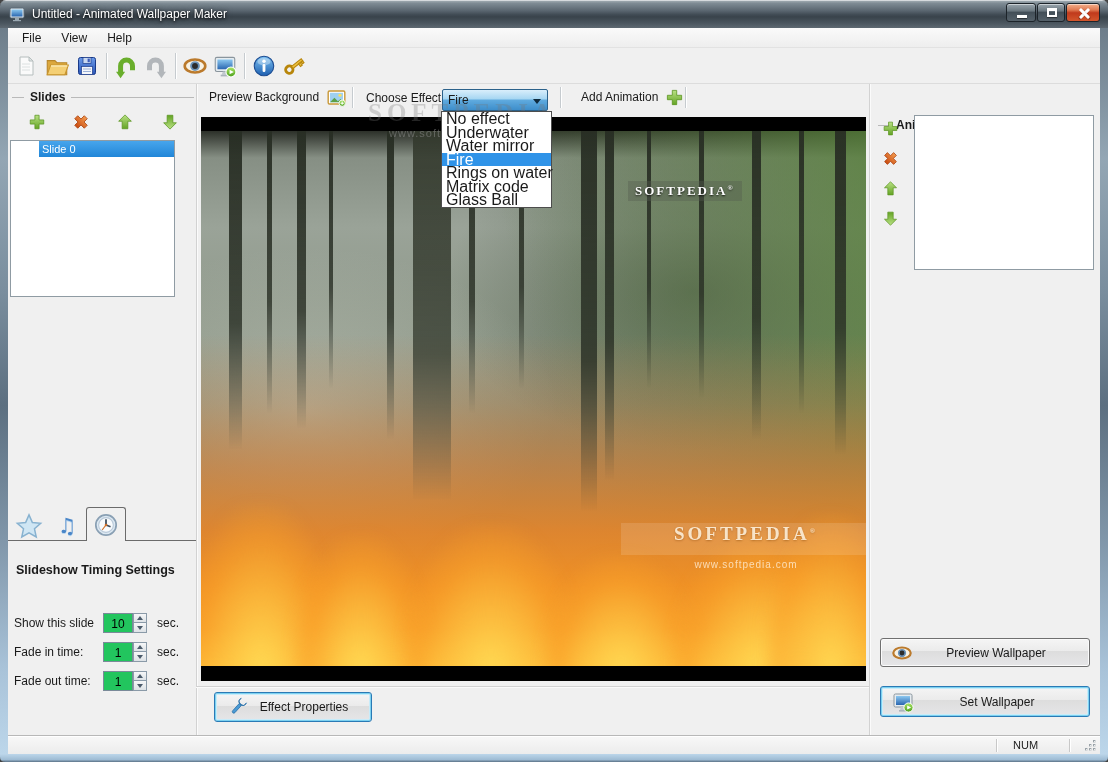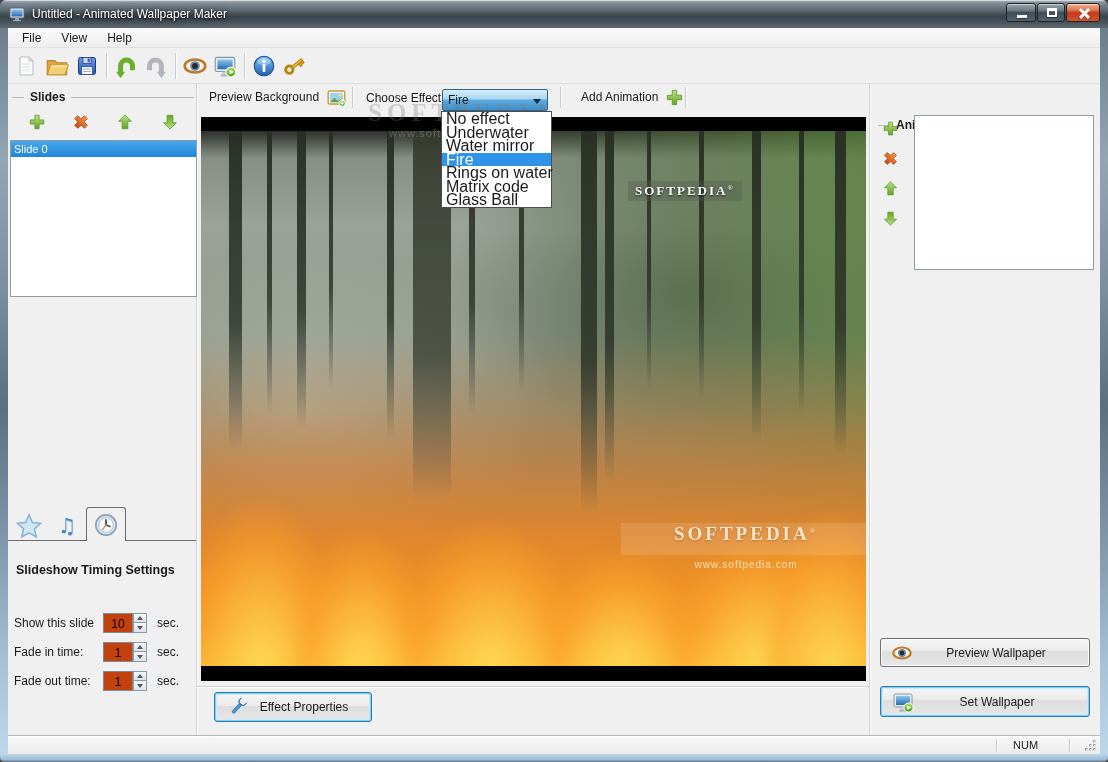--- a/index.html
+++ b/index.html
@@ -64,21 +64,21 @@
 
   
   .tabline { position:absolute; left:0; top:456px; width:188px; height:1px; background:#6b6b6b; }
   .tab { position:absolute; top:428px; width:38px; height:28px; display:flex; align-items:center; justify-content:center; }
   .tab.sel { top:423px; height:34px; width:40px; background:#f0f0f0; border:1px solid #6b6b6b; border-bottom:none; border-radius:3px 3px 0 0; }
   .music-glyph { font-family:"DejaVu Sans",sans-serif; font-size:21px; color:#4a86c8; text-shadow:0 1px 0 #bcd8f0; }
 
   .settings-hdr { position:absolute; left:8px; top:479px; font-weight:bold; font-size:12.5px; }
   .trow { position:absolute; height:20px; font-size:12px; }
   .trow .lbl { position:absolute; left:6px; top:3px; }
-  .spinbox { position:absolute; left:95px; top:0; width:30px; height:20px; background:#c2410c; border:1px solid #7a8a99; text-align:center; font-size:12px; padding-top:2px; }
+  .spinbox { position:absolute; left:95px; top:0; width:30px; height:20px; background:#22c55e; border:1px solid #7a8a99; text-align:center; font-size:12px; padding-top:2px; }
   .spinner { position:absolute; left:125px; top:0; width:14px; height:20px; }
   .spin-half { position:absolute; left:0; width:14px; height:10px; border:1px solid #8a9aa8;
     background:linear-gradient(180deg,#f6f7f8,#dde2e6); display:flex; align-items:center; justify-content:center; }
   .spin-half.up { top:0; } .spin-half.dn { top:10px; border-top:none; }
   .tri-up { width:0; height:0; border-left:3px solid transparent; border-right:3px solid transparent; border-bottom:4px solid #4a5a6a; }
   .tri-dn { width:0; height:0; border-left:3px solid transparent; border-right:3px solid transparent; border-top:4px solid #4a5a6a; }
   .unit { position:absolute; left:149px; top:3px; }
 
   
   .effect-bar { position:absolute; left:0; top:0; width:674px; height:28px; }
@@ -316,21 +316,21 @@
       <svg width="18" height="18" viewBox="0 0 24 24">
         <path d="M12,2.5 L20.5,11 H15.8 V21 H8.2 V11 H3.5 Z" fill="url(#gGreen)" stroke="#5a9420"></path>
       </svg>
     </div>
     <div class="icon-btn" style="left:153px; top:29px;">
       <svg width="18" height="18" viewBox="0 0 24 24">
         <path d="M12,2.5 L20.5,11 H15.8 V21 H8.2 V11 H3.5 Z" fill="url(#gGreen)" stroke="#5a9420" transform="rotate(180 12 12)"></path>
       </svg>
     </div>
 
-    <div class="listbox" style="left:2px; top:56px; width:187px; height:157px;">
+    <div class="listbox" style="left:2px; top:56px; width:165px; height:157px;padding-left:28px;">
       <div class="list-row-sel">Slide 0</div>
     </div>
 
     <div class="tabline"></div>
     <div class="tab" style="left:2px;">
       <svg width="28" height="28" viewBox="0 0 24 24">
         <path d="M12,2.5 L14.9,9 L22,9.7 L16.7,14.4 L18.2,21.4 L12,17.8 L5.8,21.4 L7.3,14.4 L2,9.7 L9.1,9 Z" fill="#cfe6f4" stroke="#88b2d0" stroke-width="1.3"></path>
       </svg>
     </div>
     <div class="tab" style="left:40px;">

